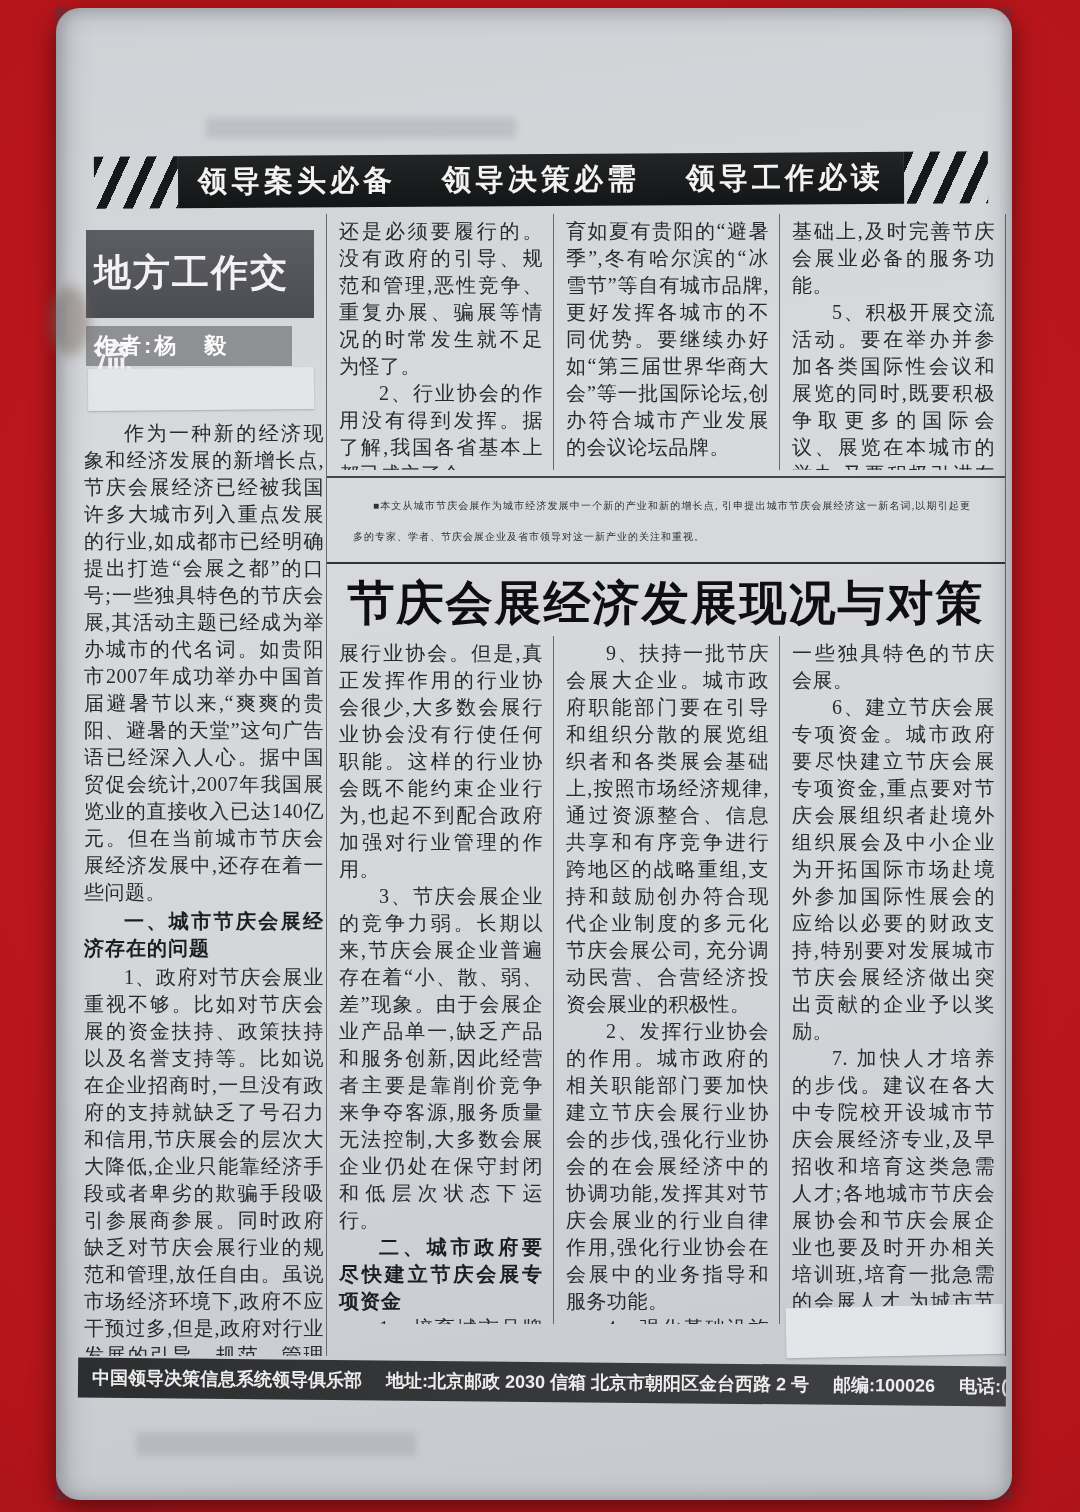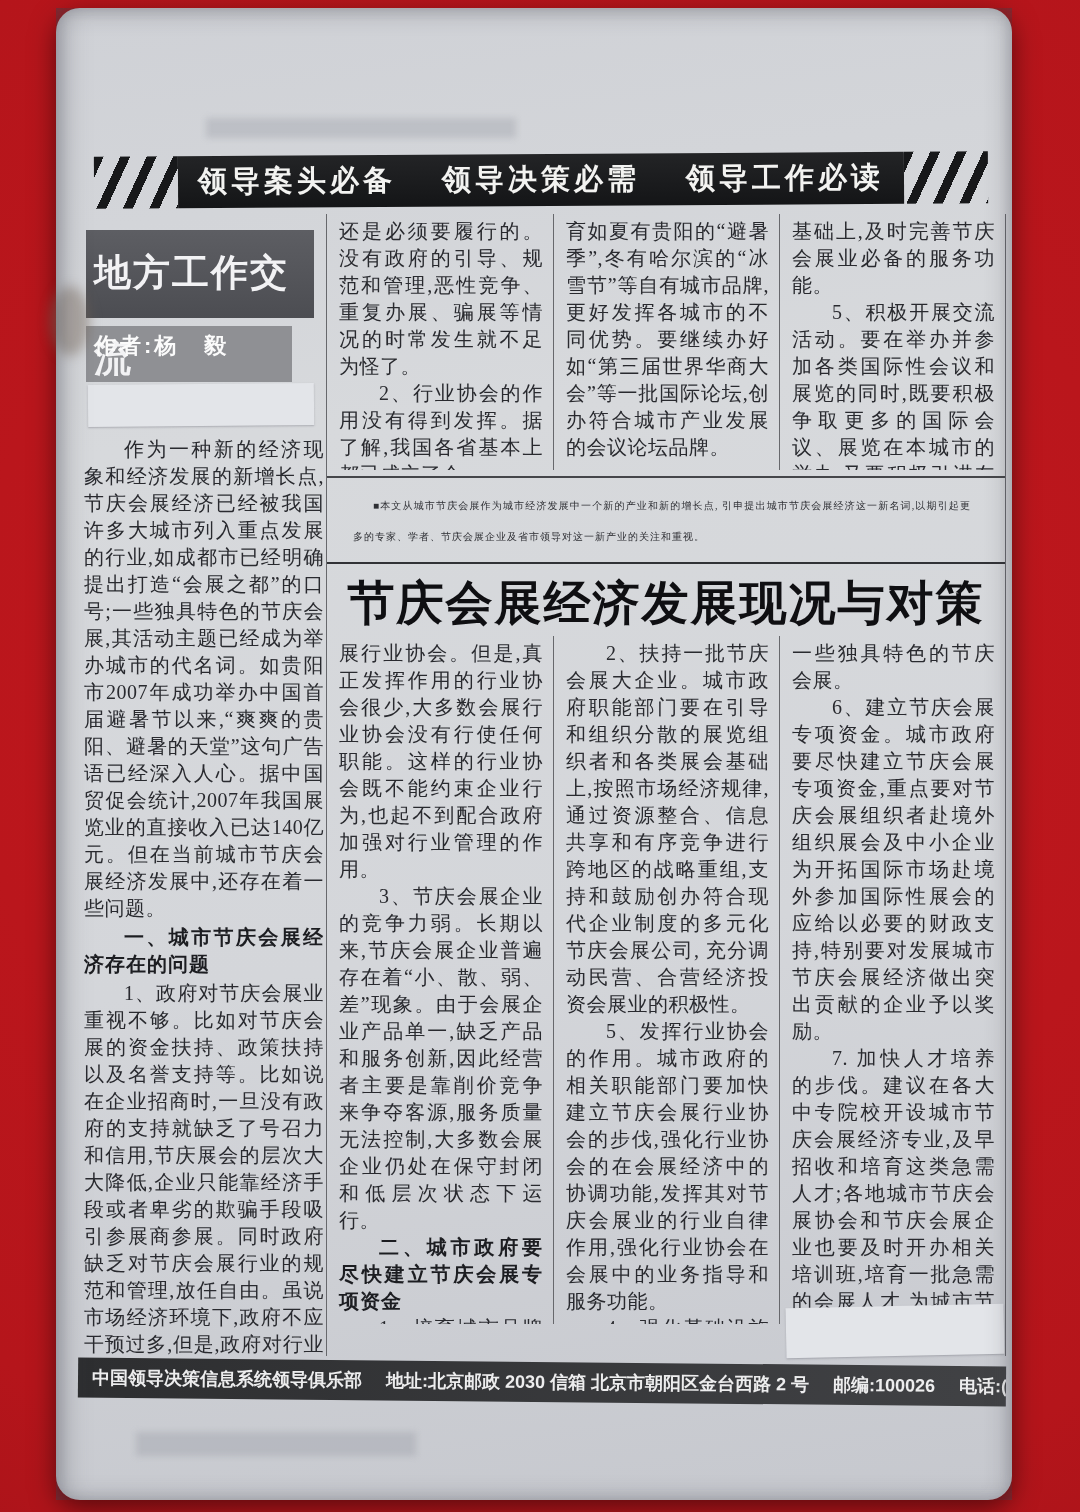--- a/index.html
+++ b/index.html
@@ -21,21 +21,21 @@
   .masthead-bar{flex:1;background:linear-gradient(180deg,#232426,#141517);
     display:flex;align-items:center;justify-content:center;gap:46px;
     font-family:"Liberation Sans","DejaVu Sans",sans-serif;font-weight:700;
     font-size:29px;letter-spacing:4px;color:#f3f3f1;white-space:nowrap;}
   
   .col1{position:absolute;left:28px;top:222px;width:240px;height:1126px;overflow:hidden;}
   .section-box{width:228px;height:88px;box-sizing:border-box;margin-left:2px;
     background:linear-gradient(180deg,#5d5e63,#4c4d52);color:#f2f2f4;
     font-family:"Liberation Sans","DejaVu Sans",sans-serif;font-weight:700;
     font-size:37px;line-height:86px;letter-spacing:2px;padding-left:8px;}
-  .author-bar{width:206px;height:56px;box-sizing:border-box;margin:8px 0 0 2px;
+  .author-bar{width:206px;height:40px;box-sizing:border-box;margin:8px 0 0 2px;
     background:#8f9094;color:#fbfbfb;
     font-family:"Liberation Sans","DejaVu Sans",sans-serif;font-weight:700;
     font-size:22px;line-height:40px;letter-spacing:3px;padding-left:8px;}
   .strip{background:#e3e5e9;box-shadow:0 1px 2px rgba(90,90,100,.35);}
   .strip-author{width:226px;height:42px;margin:2px 0 0 4px;transform:rotate(-0.5deg);}
   
   p.body{margin:0;font-size:20px;line-height:27px;letter-spacing:.5px;
     text-align:justify;color:#292a2f;}
   p.ind{text-indent:2em;}
   h3.subhead{margin:0;font-family:"Liberation Sans","DejaVu Sans",sans-serif;
@@ -122,22 +122,22 @@
       <h1 class="headline">节庆会展经济发展现况与对策</h1>
 
       <div class="bot-cols">
         <div class="bcol">
           <p class="body">展行业协会。但是,真正发挥作用的行业协会很少,大多数会展行业协会没有行使任何职能。这样的行业协会既不能约束企业行为,也起不到配合政府加强对行业管理的作用。</p>
           <p class="body ind">3、节庆会展企业的竞争力弱。长期以来,节庆会展企业普遍存在着“小、散、弱、差”现象。由于会展企业产品单一,缺乏产品和服务创新,因此经营者主要是靠削价竞争来争夺客源,服务质量无法控制,大多数会展企业仍处在保守封闭和低层次状态下运行。</p>
           <h3 class="subhead ind">二、城市政府要尽快建立节庆会展专项资金</h3>
           <p class="body ind">1、培育城市品牌展会。这里一定要突出城市自身的特色,围绕和把握市场的需求,走市场化、规范化、专业化、品牌化、国际化的会展经济之路。其中要重点培</p>
         </div>
         <div class="bcol">
-          <p class="body ind">2、扶持一批节庆会展大企业。城市政府职能部门要在引导和组织分散的展览组织者和各类展会基础上,按照市场经济规律,通过资源整合、信息共享和有序竞争进行跨地区的战略重组,支持和鼓励创办符合现代企业制度的多元化节庆会展公司, 充分调动民营、合营经济投资会展业的积极性。</p>
-          <p class="body ind">5、发挥行业协会的作用。城市政府的相关职能部门要加快建立节庆会展行业协会的步伐,强化行业协会的在会展经济中的协调功能,发挥其对节庆会展业的行业自律作用,强化行业协会在会展中的业务指导和服务功能。</p>
+          <p class="body ind">9、扶持一批节庆会展大企业。城市政府职能部门要在引导和组织分散的展览组织者和各类展会基础上,按照市场经济规律,通过资源整合、信息共享和有序竞争进行跨地区的战略重组,支持和鼓励创办符合现代企业制度的多元化节庆会展公司, 充分调动民营、合营经济投资会展业的积极性。</p>
+          <p class="body ind">2、发挥行业协会的作用。城市政府的相关职能部门要加快建立节庆会展行业协会的步伐,强化行业协会的在会展经济中的协调功能,发挥其对节庆会展业的行业自律作用,强化行业协会在会展中的业务指导和服务功能。</p>
           <p class="body ind">4、强化基础设施建设。城市政府要在建立和健全城市节庆会展经济必备的展馆和场地等基础设施的</p>
         </div>
         <div class="bcol">
           <p class="body">一些独具特色的节庆会展。</p>
           <p class="body ind">6、建立节庆会展专项资金。城市政府要尽快建立节庆会展专项资金,重点要对节庆会展组织者赴境外组织展会及中小企业为开拓国际市场赴境外参加国际性展会的应给以必要的财政支持,特别要对发展城市节庆会展经济做出突出贡献的企业予以奖励。</p>
           <p class="body ind">7. 加快人才培养的步伐。建议在各大中专院校开设城市节庆会展经济专业,及早招收和培育这类急需人才;各地城市节庆会展协会和节庆会展企业也要及时开办相关培训班,培育一批急需的会展人才,为城市节庆会展经济的发展奠定坚实的基础。</p>
 
         </div>
       </div>
 

